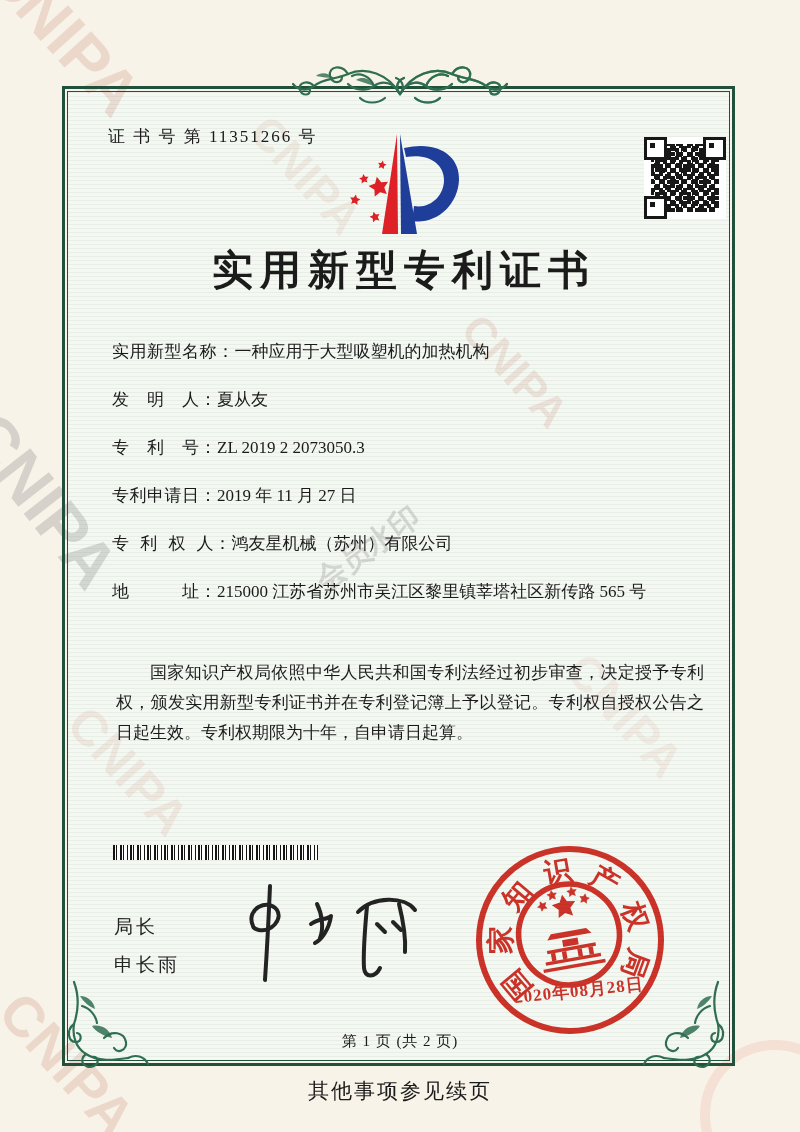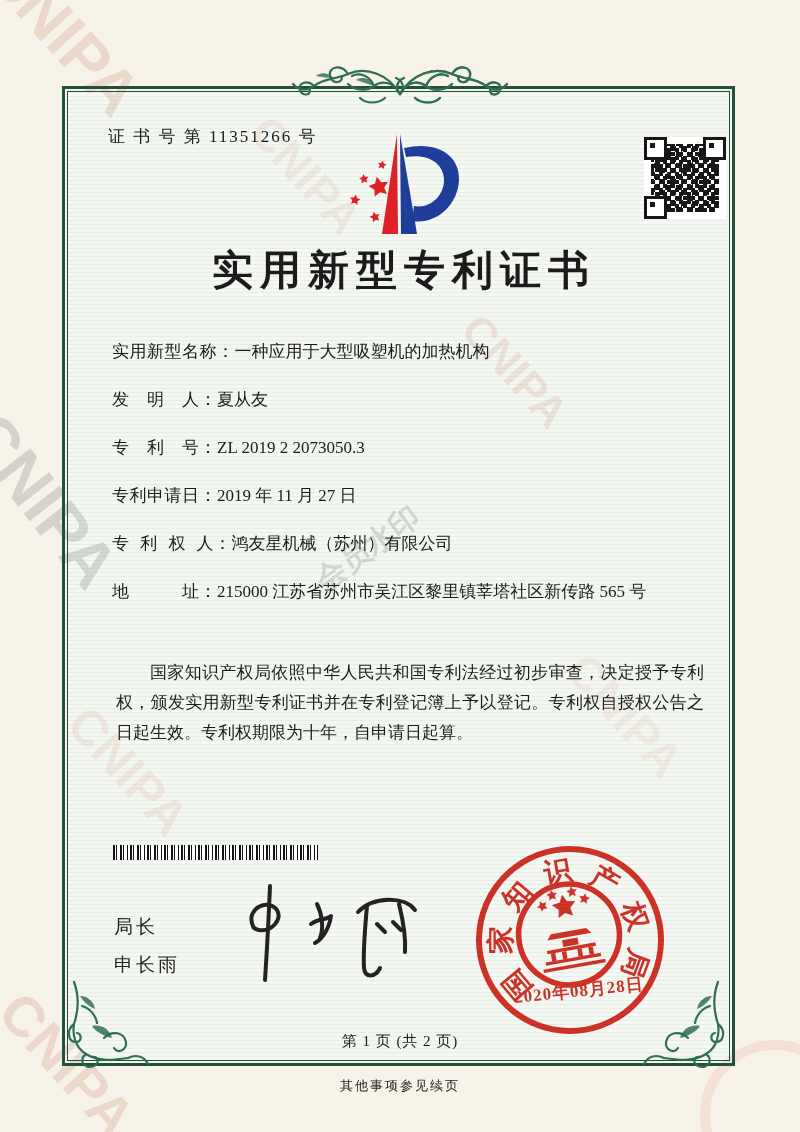--- a/index.html
+++ b/index.html
@@ -74,21 +74,21 @@
   .seal-char{position:absolute;left:50%;top:50%;width:34px;height:34px;margin:-17px 0 0 -17px;
     font-size:28px;font-weight:bold;color:#d5281e;text-align:center;line-height:34px;}
   .seal-date{position:absolute;left:-10px;right:-10px;top:138px;text-align:center;
     font-size:17px;font-weight:bold;color:#d5281e;letter-spacing:1px;transform:rotate(4deg);
     white-space:nowrap;}
   .emblem{position:absolute;left:50%;top:50%;transform:translate(-50%,-55%);}
   
   .page-ind{position:absolute;left:0;right:0;top:1032px;z-index:3;text-align:center;
     font-size:15px;letter-spacing:1px;}
   .footer-note{position:absolute;left:0;right:0;top:1077px;z-index:3;text-align:center;
-    font-size:13px;letter-spacing:2px;}
+    font-size:21px;letter-spacing:2px;}
 </style>
 </head>
 <body>
 
 <div class="paper"></div>
 
 <div class="wm wm-pink" style="left:-34px;top:-4px;font-size:64px;transform:rotate(48deg);">CNIPA</div>
 <div class="wm wm-pink" style="left:236px;top:148px;font-size:46px;transform:rotate(48deg);opacity:.55;">CNIPA</div>
 <div class="wm wm-pink" style="left:448px;top:346px;font-size:44px;transform:rotate(48deg);opacity:.8;">CNIPA</div>
 <div class="wm wm-gray" style="left:-58px;top:462px;font-size:66px;transform:rotate(52deg);">CNIPA</div>

